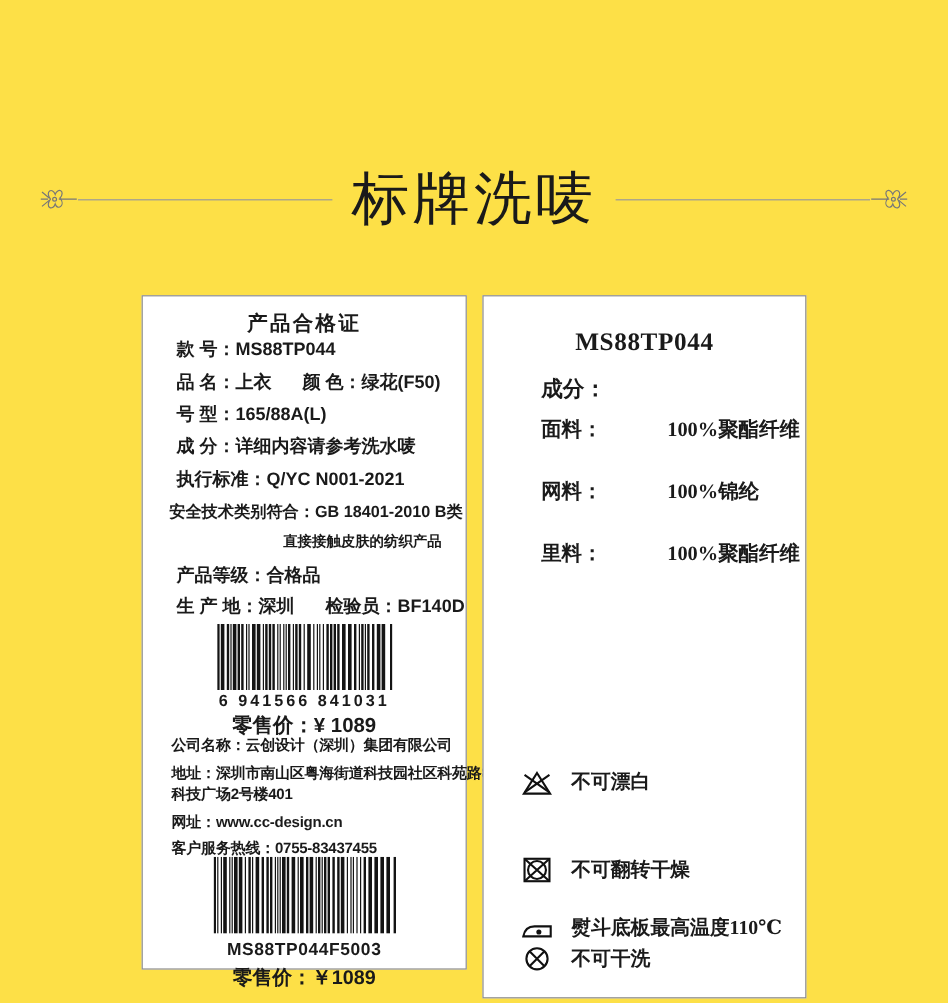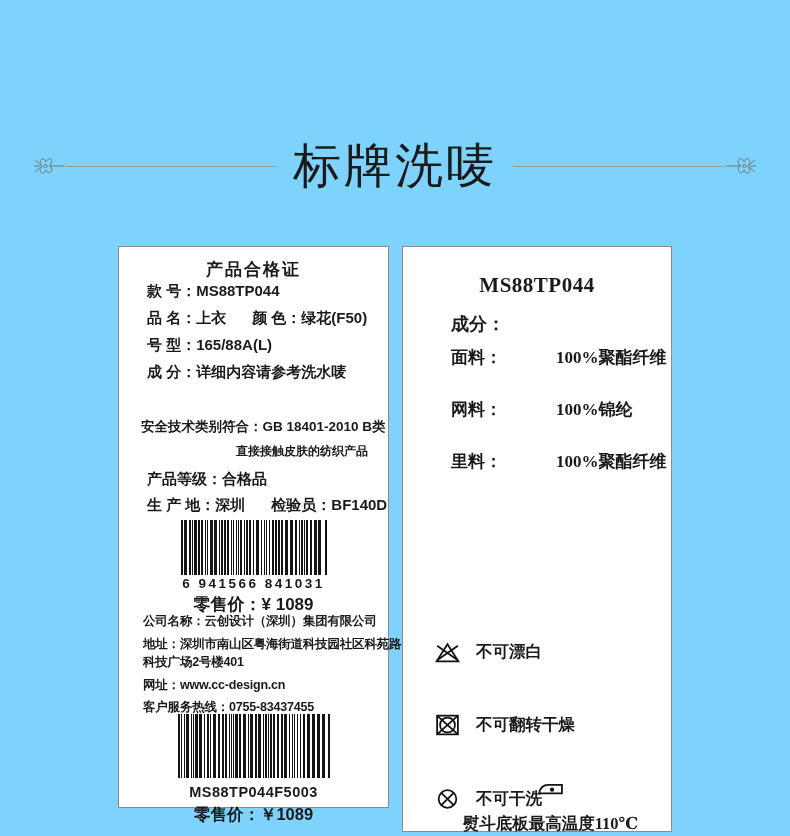--- a/index.html
+++ b/index.html
@@ -1,21 +1,21 @@
 <!DOCTYPE html>
 <html lang="zh"><head>
 <meta charset="utf-8">
 <style>
   html,body{margin:0;padding:0;}
   body{
     width:790px;height:836px;position:relative;background:#ffffff;
     font-family:"Liberation Sans","DejaVu Sans",sans-serif;color:#1a1a1a;
     overflow:hidden;
   }
-  .canvas{position:absolute;inset:0;background:#7dd3fc;}
+  .canvas{position:absolute;inset:0;background:#fde047;}
 
   
   .header{position:absolute;left:0;top:116px;width:790px;height:100px;
     display:flex;align-items:center;justify-content:center;}
   .h-line{border-top:1px solid #9a9a9a;height:0;width:212px;flex:0 0 auto;}
   .h-title{font-family:"Liberation Serif","DejaVu Serif",serif;font-size:48px;
     font-weight:400;letter-spacing:3px;margin:0 16px;white-space:nowrap;}
   .ornament{flex:0 0 auto;width:32px;height:26px;}
   .ornament.right{transform:scaleX(-1);}
 
@@ -59,21 +59,21 @@
     font-family:"Liberation Serif","DejaVu Serif",serif;
     font-size:17px;font-weight:700;white-space:nowrap;}
   .comp-row .comp-value{position:absolute;left:62px;margin-left:43px;}
   .cr1{top:99px;} .cr2{top:151px;} .cr3{top:203px;}
 
   .care-row{position:absolute;left:31px;right:4px;display:flex;align-items:center;gap:15px;}
   .care-row .care-label{font-family:"Liberation Serif","DejaVu Serif",serif;
     font-size:16.5px;font-weight:700;white-space:nowrap;}
   .care-icon{flex:0 0 auto;width:27px;height:24px;}
   .care1{top:357px;} .care2{top:393px;} .care3{top:428px;}
-  .care4{top:466px;} .care5{top:527px;flex-direction:column;} .care6{top:540px;}
+  .care4{top:466px;} .care5{top:514px;} .care6{top:540px;}
 </style>
 </head>
 <body>
 
 <div class="canvas">
 
   <div class="header">
     <svg class="ornament left" viewBox="0 0 32 26">
       <g fill="none" stroke="#777" stroke-width="1">
         <path d="M9,13 C4,6 11,3 13,9 C15,3 22,6 17,12 C22,18 15,23 13,17 C11,23 4,20 9,13 Z"></path>
@@ -102,20 +102,23 @@
       <span>款 号：</span><span>MS88TP044</span>
     </div>
     <div class="lt-row" style="top:62px">
       <span>品 名：</span><span>上衣</span><span class="pair2">颜 色：</span><span>绿花(F50)</span>
     </div>
     <div class="lt-row" style="top:89px">
       <span>号 型：</span><span>165/88A(L)</span>
     </div>
     <div class="lt-row" style="top:116px">
       <span>成 分：</span><span>详细内容请参考洗水唛</span>
+    </div>
+    <div class="lt-row" style="top:143px">
+      <span>执行标准：</span><span>Q/YC N001-2021</span>
     </div>
     <div class="lt-row small" style="top:171px">
       <span>安全技术类别符合：</span><span>GB 18401-2010 B类</span>
     </div>
     <div class="lt-note" style="top:196px">直接接触皮肤的纺织产品</div>
     <div class="lt-row" style="top:223px">
       <span>产品等级：</span><span>合格品</span>
     </div>
     <div class="lt-row" style="top:249px">
       <span>生 产 地：</span><span>深圳</span><span class="pair2">检验员：</span><span>BF140D</span>

